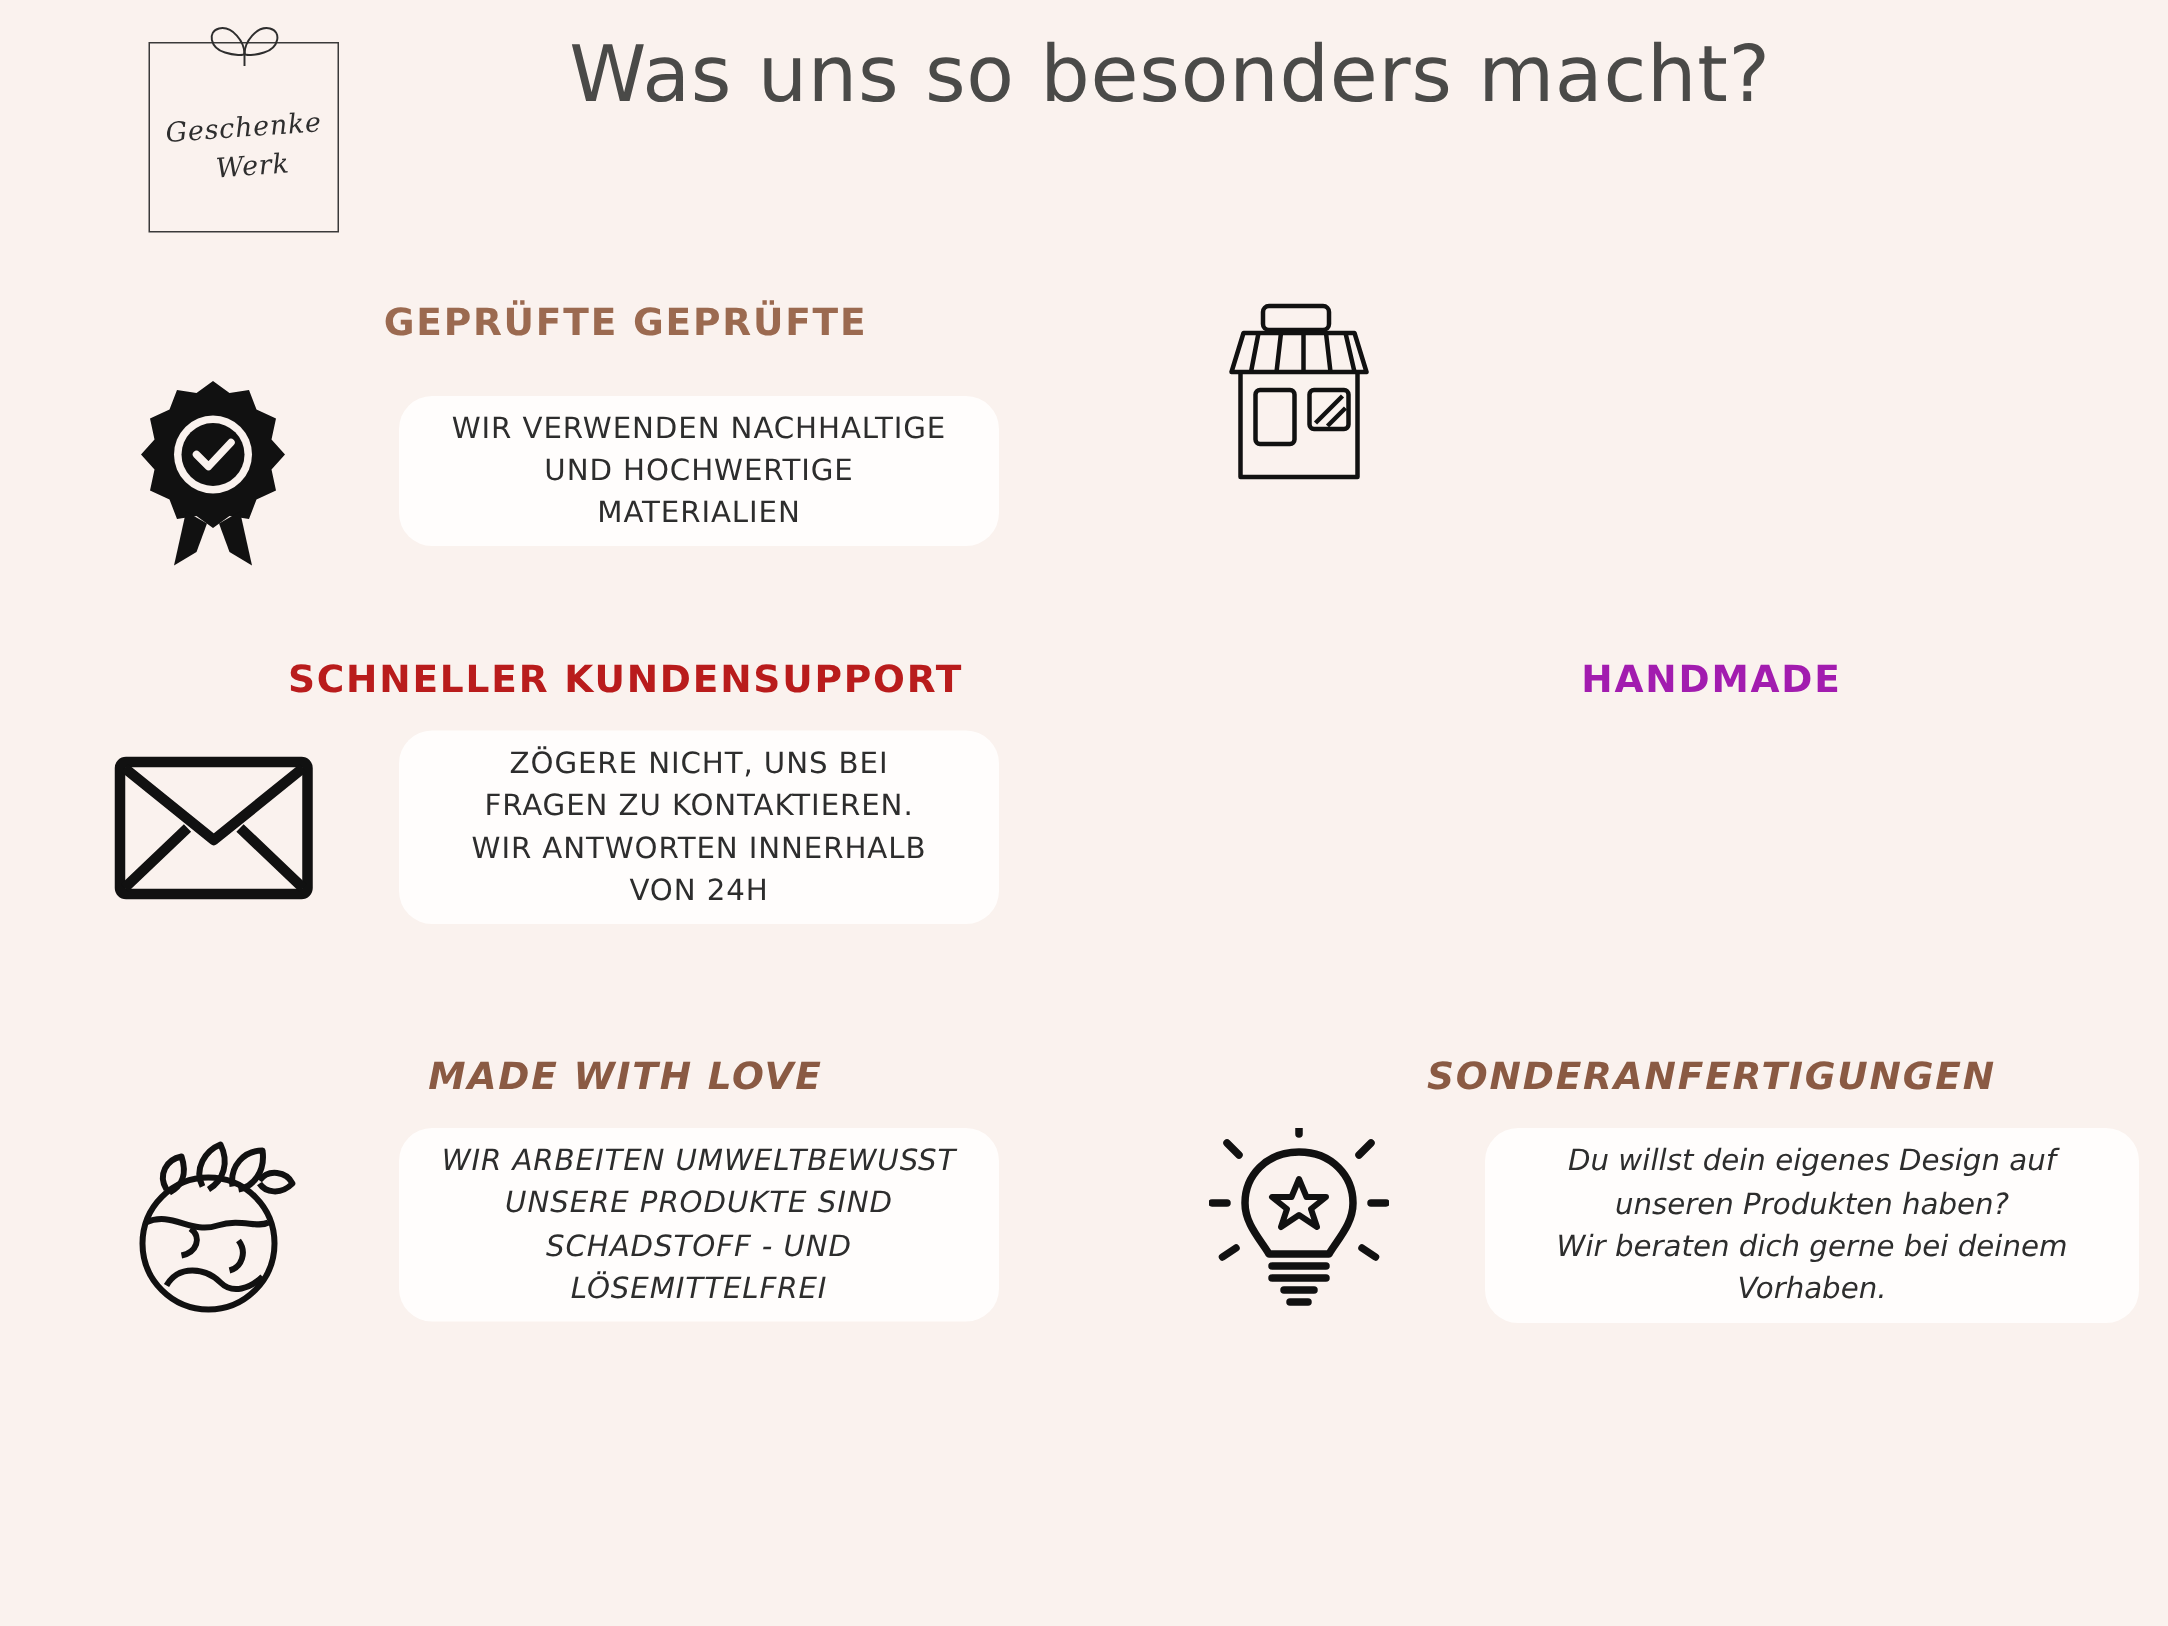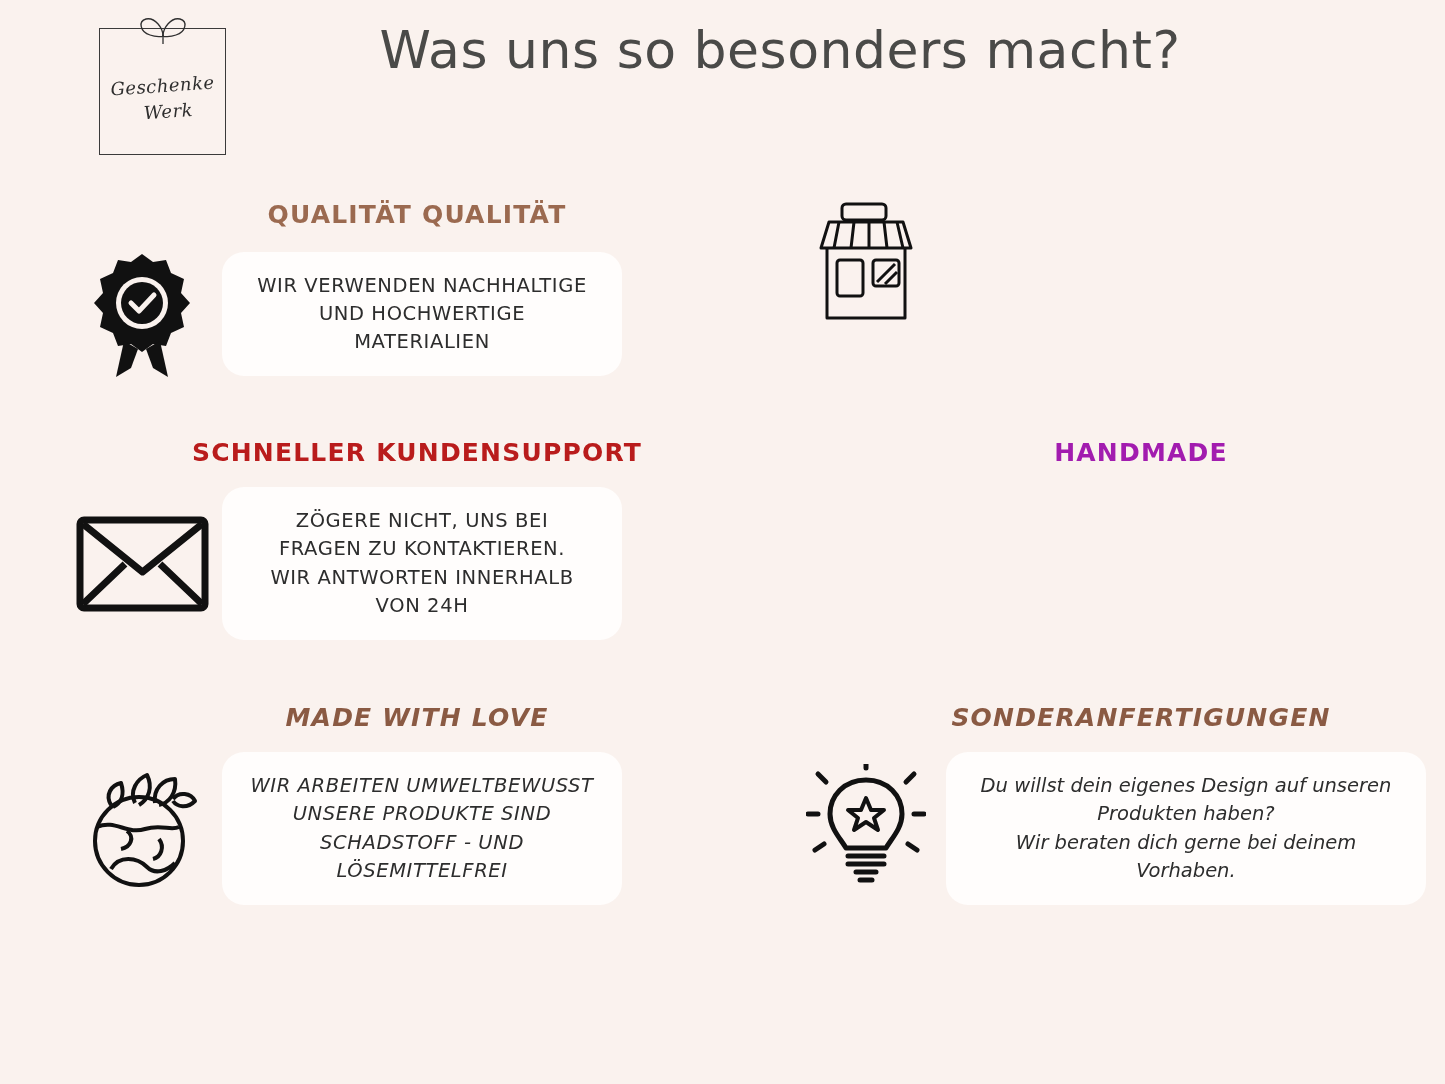--- a/index.html
+++ b/index.html
@@ -97,23 +97,24 @@
   .feature-icon {
     width: 160px;
     min-width: 160px;
     display: flex;
     justify-content: center;
     align-items: center;
   }
   .feature-card {
     background: #fffdfc;
     border-radius: 22px;
-    padding: 20px 26px;
+    padding: 8px 26px;
     box-sizing: border-box;
     flex: 1;
+    margin-left: 44px;
   }
   .feature-card p {
     margin: 0;
     text-align: center;
     color: #2d2d2d;
     font-size: 19.5px;
     line-height: 1.45;
     white-space: pre-line;
   }
   .caps .feature-card p {
@@ -144,21 +145,21 @@
     <span class="l1">Geschenke</span>
     <span class="l2">Werk</span>
   </div>
 </div>
 
 <div class="page-title">Was uns so besonders macht?</div>
 
 <div class="features">
 
   <div class="feature col-left row-1 caps card-w-460">
-    <div class="feature-title" style="color:#9b6a50">QUALITÄT QUALITÄT</div>
+    <div class="feature-title" style="color:#9b6a50">GEPRÜFTE GEPRÜFTE</div>
     <div class="feature-body">
       <div class="feature-icon">
         <svg width="112" height="130" viewBox="0 0 112 130">
           <path d="M56 5 L67 13 L80 11 L85 24 L98 30 L95 44 L104 54 L95 64 L98 78 L85 84 L80 97 L67 95 L56 103 L45 95 L32 97 L27 84 L14 78 L17 64 L8 54 L17 44 L14 30 L27 24 L32 11 L45 13 Z" fill="#111"></path>
           <circle cx="56" cy="54" r="26" fill="#faf2ee"></circle>
           <circle cx="56" cy="54" r="21" fill="#111"></circle>
           <path d="M45 54 L53 62 L68 46" fill="none" stroke="#faf2ee" stroke-width="5" stroke-linecap="round" stroke-linejoin="round"></path>
           <path d="M38 92 L30 128 L45 119 L52 100 Z" fill="#111"></path>
           <path d="M74 92 L82 128 L67 119 L60 100 Z" fill="#111"></path>
         </svg>

